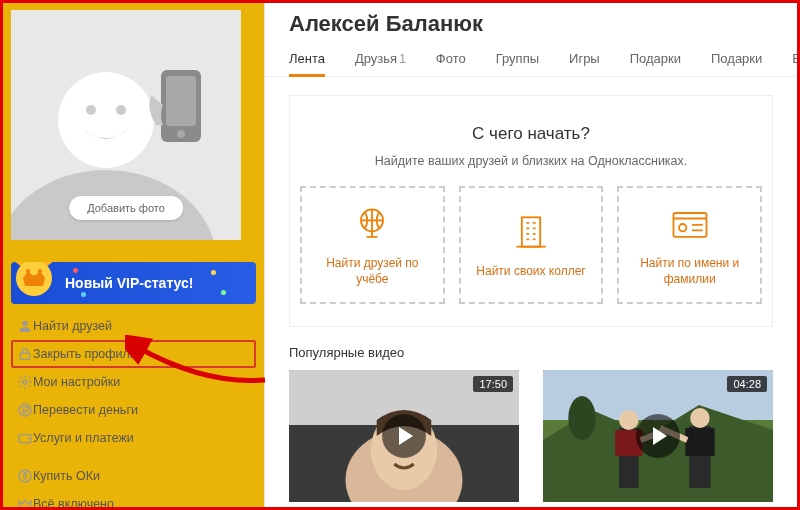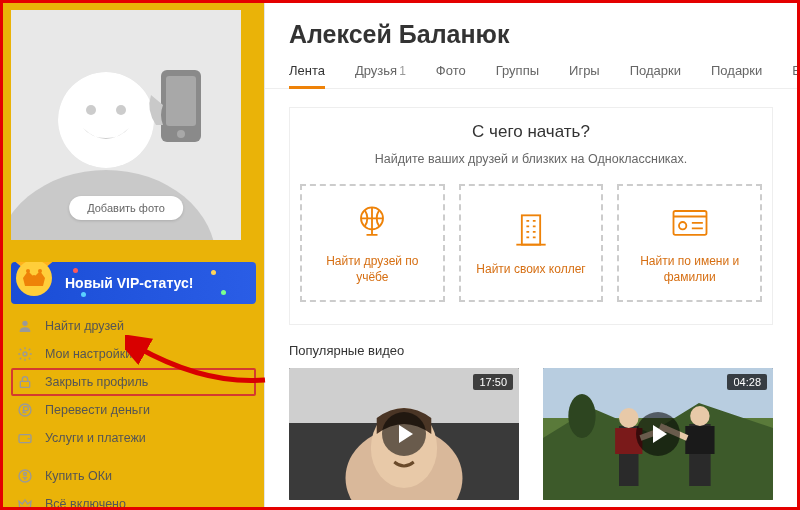--- a/index.html
+++ b/index.html
@@ -14,36 +14,36 @@
   .add-photo-btn { position:absolute; bottom:20px; left:50%; transform:translateX(-50%); background:#fff; color:#666; border:none; border-radius:14px; padding:6px 18px; font-size:11px; cursor:pointer; box-shadow:0 1px 3px rgba(0,0,0,0.15); }
 
   
   .vip-banner { margin:22px 8px 8px 8px; height:42px; background:linear-gradient(90deg,#1a4dd6,#2a5de6); border-radius:4px; display:flex; align-items:center; color:#fff; font-weight:bold; font-size:14px; position:relative; overflow:hidden; }
   .vip-banner .crown-wrap { width:60px; height:60px; margin-left:-6px; position:relative; }
   .vip-banner .crown-wrap svg { position:absolute; top:-9px; left:-4px; }
   .confetti { position:absolute; width:5px; height:5px; border-radius:50%; }
 
   
   .menu { margin-top:2px; }
-  .menu-item { display:flex; align-items:center; gap:12px; padding:6px 14px; color:#555; cursor:pointer; font-size:12.5px; position:relative; }
+  .menu-item { display:flex; align-items:center; gap:0; padding:6px 14px; color:#555; cursor:pointer; font-size:12.5px; position:relative; }
   .menu-item .mi-icon { width:16px; height:16px; color:#999; flex-shrink:0; }
   .menu-item.highlight { border:2px solid #d43a2f; border-radius:2px; margin:0 8px; padding:4px 4px; }
   .menu-gap { height:10px; }
 
   
-  .profile-name { font-size:25px; font-weight:600; color:#333; padding:17px 0 14px 24px; }
+  .profile-name { font-size:22px; font-weight:600; color:#333; padding:8px 0 14px 24px; }
   .tabs { display:flex; gap:30px; padding:0 0 0 24px; border-bottom:1px solid #eee; font-size:13px; }
   .tab { padding:0 0 10px 0; color:#666; cursor:pointer; position:relative; }
   .tab.active { color:#333; }
   .tab.active::after { content:""; position:absolute; left:0; right:0; bottom:-1px; height:3px; background:#ee8208; }
   .tab .count { color:#999; margin-left:2px; font-size:12px; }
   .tab .chev { font-size:9px; margin-left:2px; }
 
   
-  .start-block { border:1px solid #eee; margin:18px 24px 0 24px; padding:14px 10px 22px 10px; text-align:center; }
+  .start-block { border:1px solid #eee; margin:18px 24px 0 24px; padding:28px 10px 22px 10px; text-align:center; }
   .start-title { font-size:17px; color:#333; margin-bottom:10px; }
   .start-sub { font-size:12.5px; color:#666; margin-bottom:18px; }
   .start-cards { display:flex; gap:14px; justify-content:flex-start; }
   .start-card { width:150px; height:118px; border:2px dashed #ccc; display:flex; flex-direction:column; align-items:center; justify-content:center; gap:10px; cursor:pointer; }
   .start-card svg { width:44px; height:44px; color:#ee8208; }
   .start-card .sc-label { color:#d66f13; font-size:12px; text-align:center; line-height:1.3; padding:0 8px; }
 
   
   .vids-title { padding:18px 0 10px 24px; font-size:13px; color:#333; }
   .vids-row { display:flex; gap:24px; padding:0 24px; }
@@ -98,33 +98,33 @@
     </div>
 
     <nav class="menu">
       <div class="menu-item">
         <svg class="mi-icon" viewBox="0 0 24 24" fill="currentColor">
             <circle cx="12" cy="8" r="4"></circle>
             <path d="M4 20c0-4 4-6 8-6s8 2 8 6v1H4z"></path>
           </svg>
         <span>Найти друзей</span>
       </div>
+      <div class="menu-item highlight">
+        <svg class="mi-icon" viewBox="0 0 24 24" fill="none" stroke="currentColor" stroke-width="2">
+            <rect x="5" y="11" width="14" height="9" rx="1"></rect>
+            <path d="M8 11V8a4 4 0 018 0v3"></path>
+          </svg>
+        <span>Закрыть профиль</span>
+      </div>
       <div class="menu-item">
         <svg class="mi-icon" viewBox="0 0 24 24" fill="none" stroke="currentColor" stroke-width="2">
             <circle cx="12" cy="12" r="3"></circle>
             <path d="M12 2v3M12 19v3M4.2 4.2l2.1 2.1M17.7 17.7l2.1 2.1M2 12h3M19 12h3M4.2 19.8l2.1-2.1M17.7 6.3l2.1-2.1"></path>
           </svg>
         <span>Мои настройки</span>
-      </div>
-      <div class="menu-item highlight">
-        <svg class="mi-icon" viewBox="0 0 24 24" fill="none" stroke="currentColor" stroke-width="2">
-            <rect x="5" y="11" width="14" height="9" rx="1"></rect>
-            <path d="M8 11V8a4 4 0 018 0v3"></path>
-          </svg>
-        <span>Закрыть профиль</span>
       </div>
       <div class="menu-item">
         <svg class="mi-icon" viewBox="0 0 24 24" fill="none" stroke="currentColor" stroke-width="2">
             <circle cx="12" cy="12" r="9"></circle>
             <path d="M10 7h4a3 3 0 010 6h-4M8 13h6M10 7v10M8 16h6"></path>
           </svg>
         <span>Перевести деньги</span>
       </div>
       <div class="menu-item">
         <svg class="mi-icon" viewBox="0 0 24 24" fill="none" stroke="currentColor" stroke-width="2">

